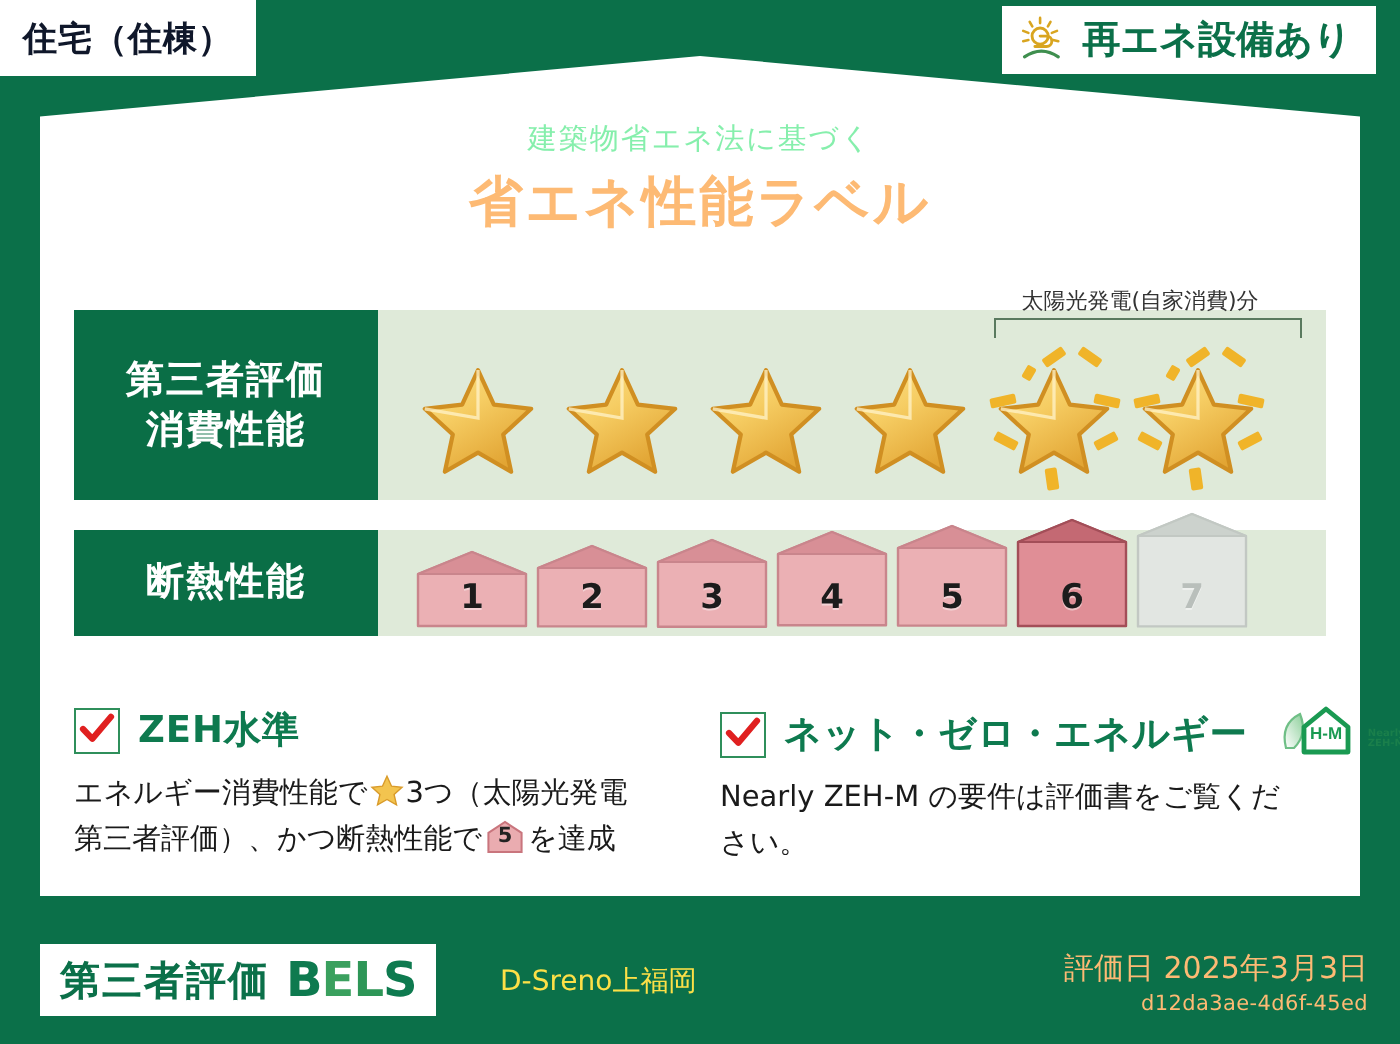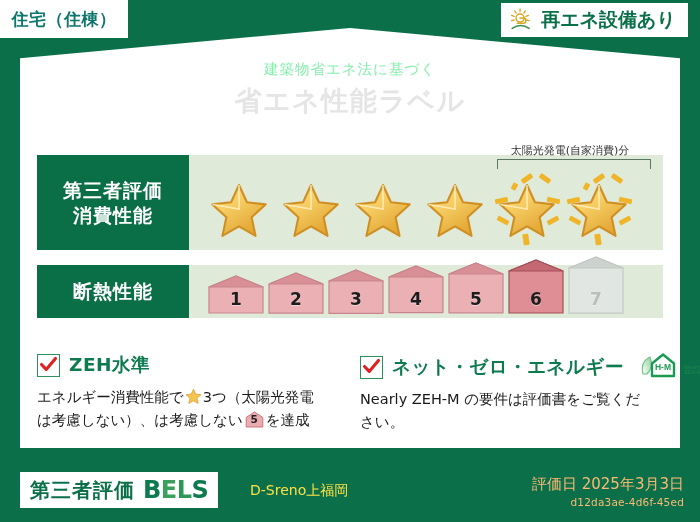--- a/index.html
+++ b/index.html
@@ -15,34 +15,34 @@
     position:absolute;left:20px;top:28px;width:660px;height:420px;
     background:#ffffff;
     clip-path:polygon(0% 7.2%, 50% 0%, 100% 7.2%, 100% 100%, 0% 100%);
   }
 
   
   .tab{
     position:absolute;left:0px;top:0px;width:128px;height:38px;
     background:#ffffff;display:flex;align-items:center;justify-content:center;
   }
-  .tab span{color:#0f766e;font-size:17px;font-weight:bold;letter-spacing:.5px;}
+  .tab span{color:#0f172a;font-size:17px;font-weight:bold;letter-spacing:.5px;}
 
   
   .re-badge{
     position:absolute;right:12px;top:3px;height:34px;background:#ffffff;
     display:flex;align-items:center;gap:6px;padding:0 12px 0 8px;
   }
   .re-badge .txt{color:#0b7049;font-size:19px;font-weight:bold;}
   .sun-ico{width:26px;height:26px;flex:0 0 26px;}
 
   
   .heading{position:absolute;left:0;right:0;top:60px;text-align:center;}
   .heading .sub{color:#86efac;font-size:14.5px;font-weight:normal;letter-spacing:1px;}
-  .heading .main{color:#e5e5e5;font-size:27px;font-weight:bold;letter-spacing:1.5px;margin-top:4px;}
+  .heading .main{color:#fdba74;font-size:27px;font-weight:bold;letter-spacing:1.5px;margin-top:4px;}
 
   
   .row{position:absolute;left:37px;width:626px;display:flex;}
   .row-energy{top:155px;height:95px;}
   .row-insul{top:265px;height:53px;}
   .row-cap{
     width:152px;background:#0a6e46;color:#fff;
     display:flex;align-items:center;justify-content:center;text-align:center;
     font-size:19px;font-weight:bold;line-height:1.28;letter-spacing:1px;
   }
@@ -312,21 +312,21 @@
           <svg width="19" height="19" viewBox="0 0 19 19">
             <path d="M2.5 9.5 L7.2 14.4 L16.5 3.4" fill="none" stroke="#e02020" stroke-width="3.1" stroke-linecap="round" stroke-linejoin="round"></path>
           </svg>
         </span>
         <span class="ckttl">ZEH水準</span>
       </div>
       <div class="body-txt">
         <span>エネルギー消費性能で</span><svg class="inline-star" viewBox="0 0 24 24">
             <path d="M12 1.6 L15.2 8.6 L22.6 9.4 L17 14.4 L18.7 21.8 L12 18 L5.3 21.8 L7 14.4 L1.4 9.4 L8.8 8.6 Z" fill="#f3c44f" stroke="#d99b2b" stroke-width="1"></path>
           </svg><span>3つ（太陽光発電</span><br>
-        <span>は考慮しない）、は考慮しない</span><span class="inline-house"><svg width="19" height="17" viewBox="0 0 19 17" style="position:absolute;left:0;top:0">
+        <span>第三者評価）、かつ断熱性能で</span><span class="inline-house"><svg width="19" height="17" viewBox="0 0 19 17" style="position:absolute;left:0;top:0">
               <path d="M1.2 6.4 L9.5 1 L17.8 6.4 L17.8 16 L1.2 16 Z" fill="#eaacb0" stroke="#c9757d" stroke-width="1"></path>
             </svg><span class="ih-n">5</span></span><span>を達成</span>
       </div>
     </div>
 
     <div class="col right">
       <div class="ckrow">
         <span class="chk">
           <svg width="19" height="19" viewBox="0 0 19 19">
             <path d="M2.5 9.5 L7.2 14.4 L16.5 3.4" fill="none" stroke="#e02020" stroke-width="3.1" stroke-linecap="round" stroke-linejoin="round"></path>

